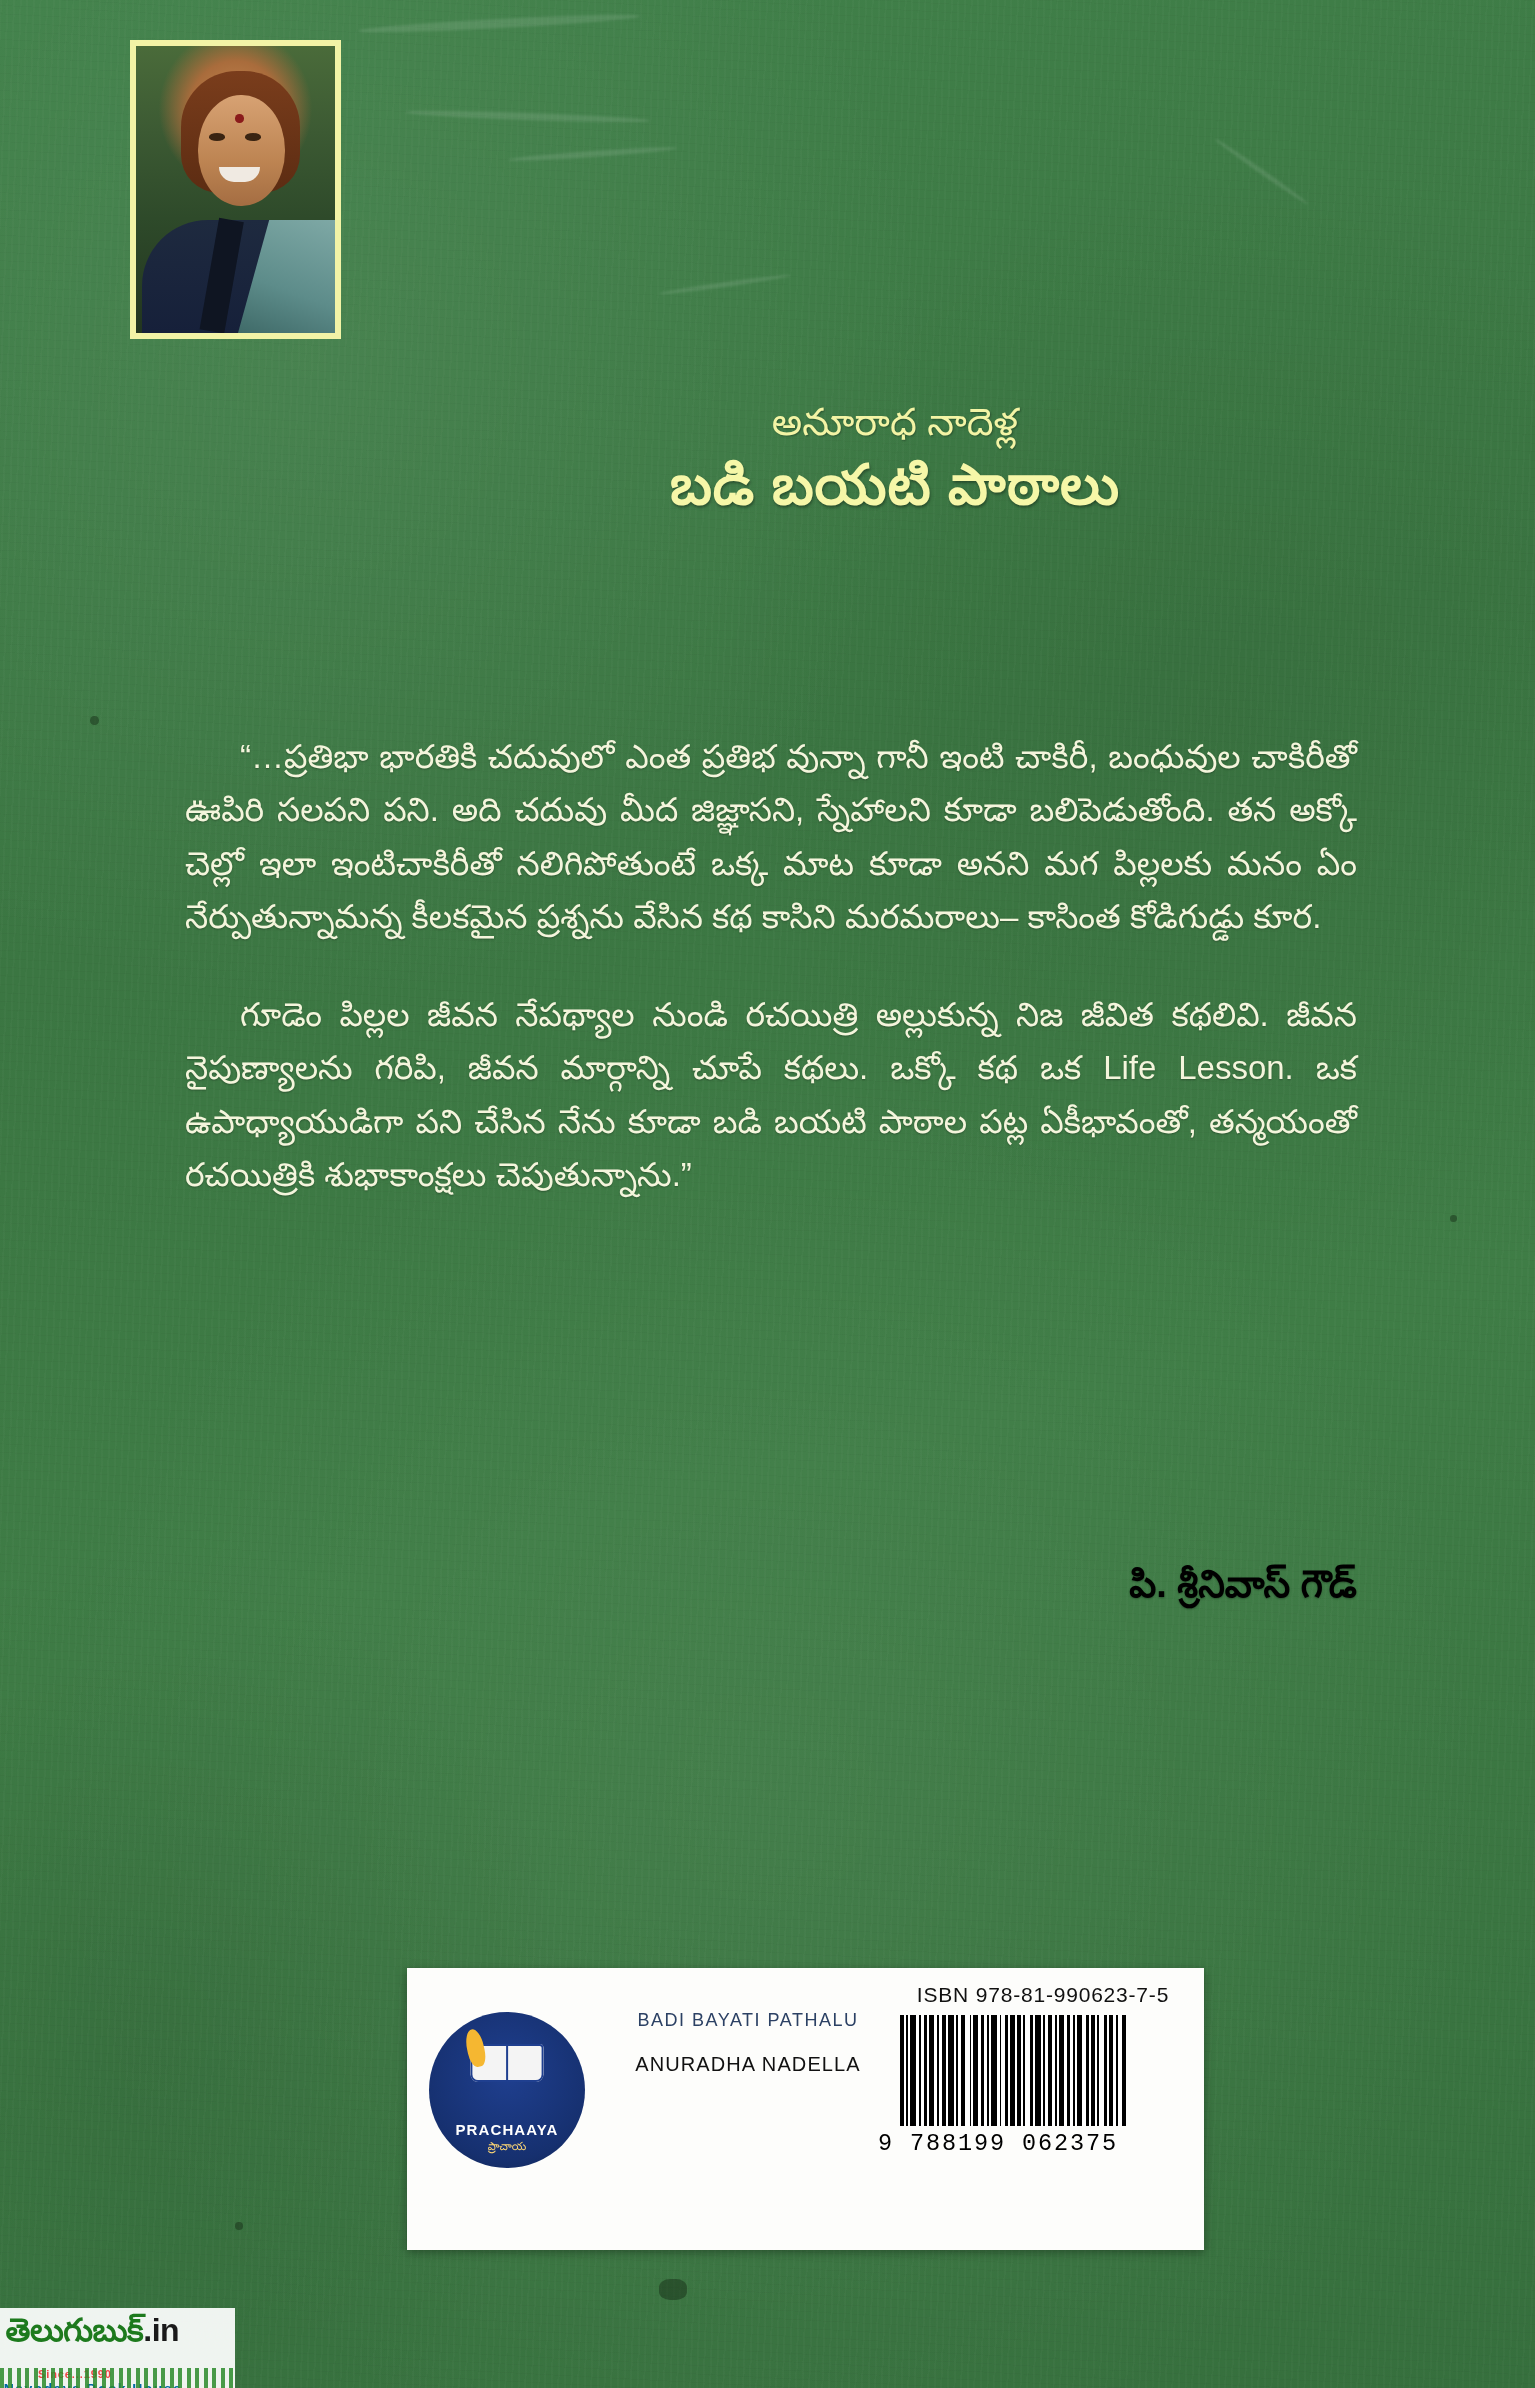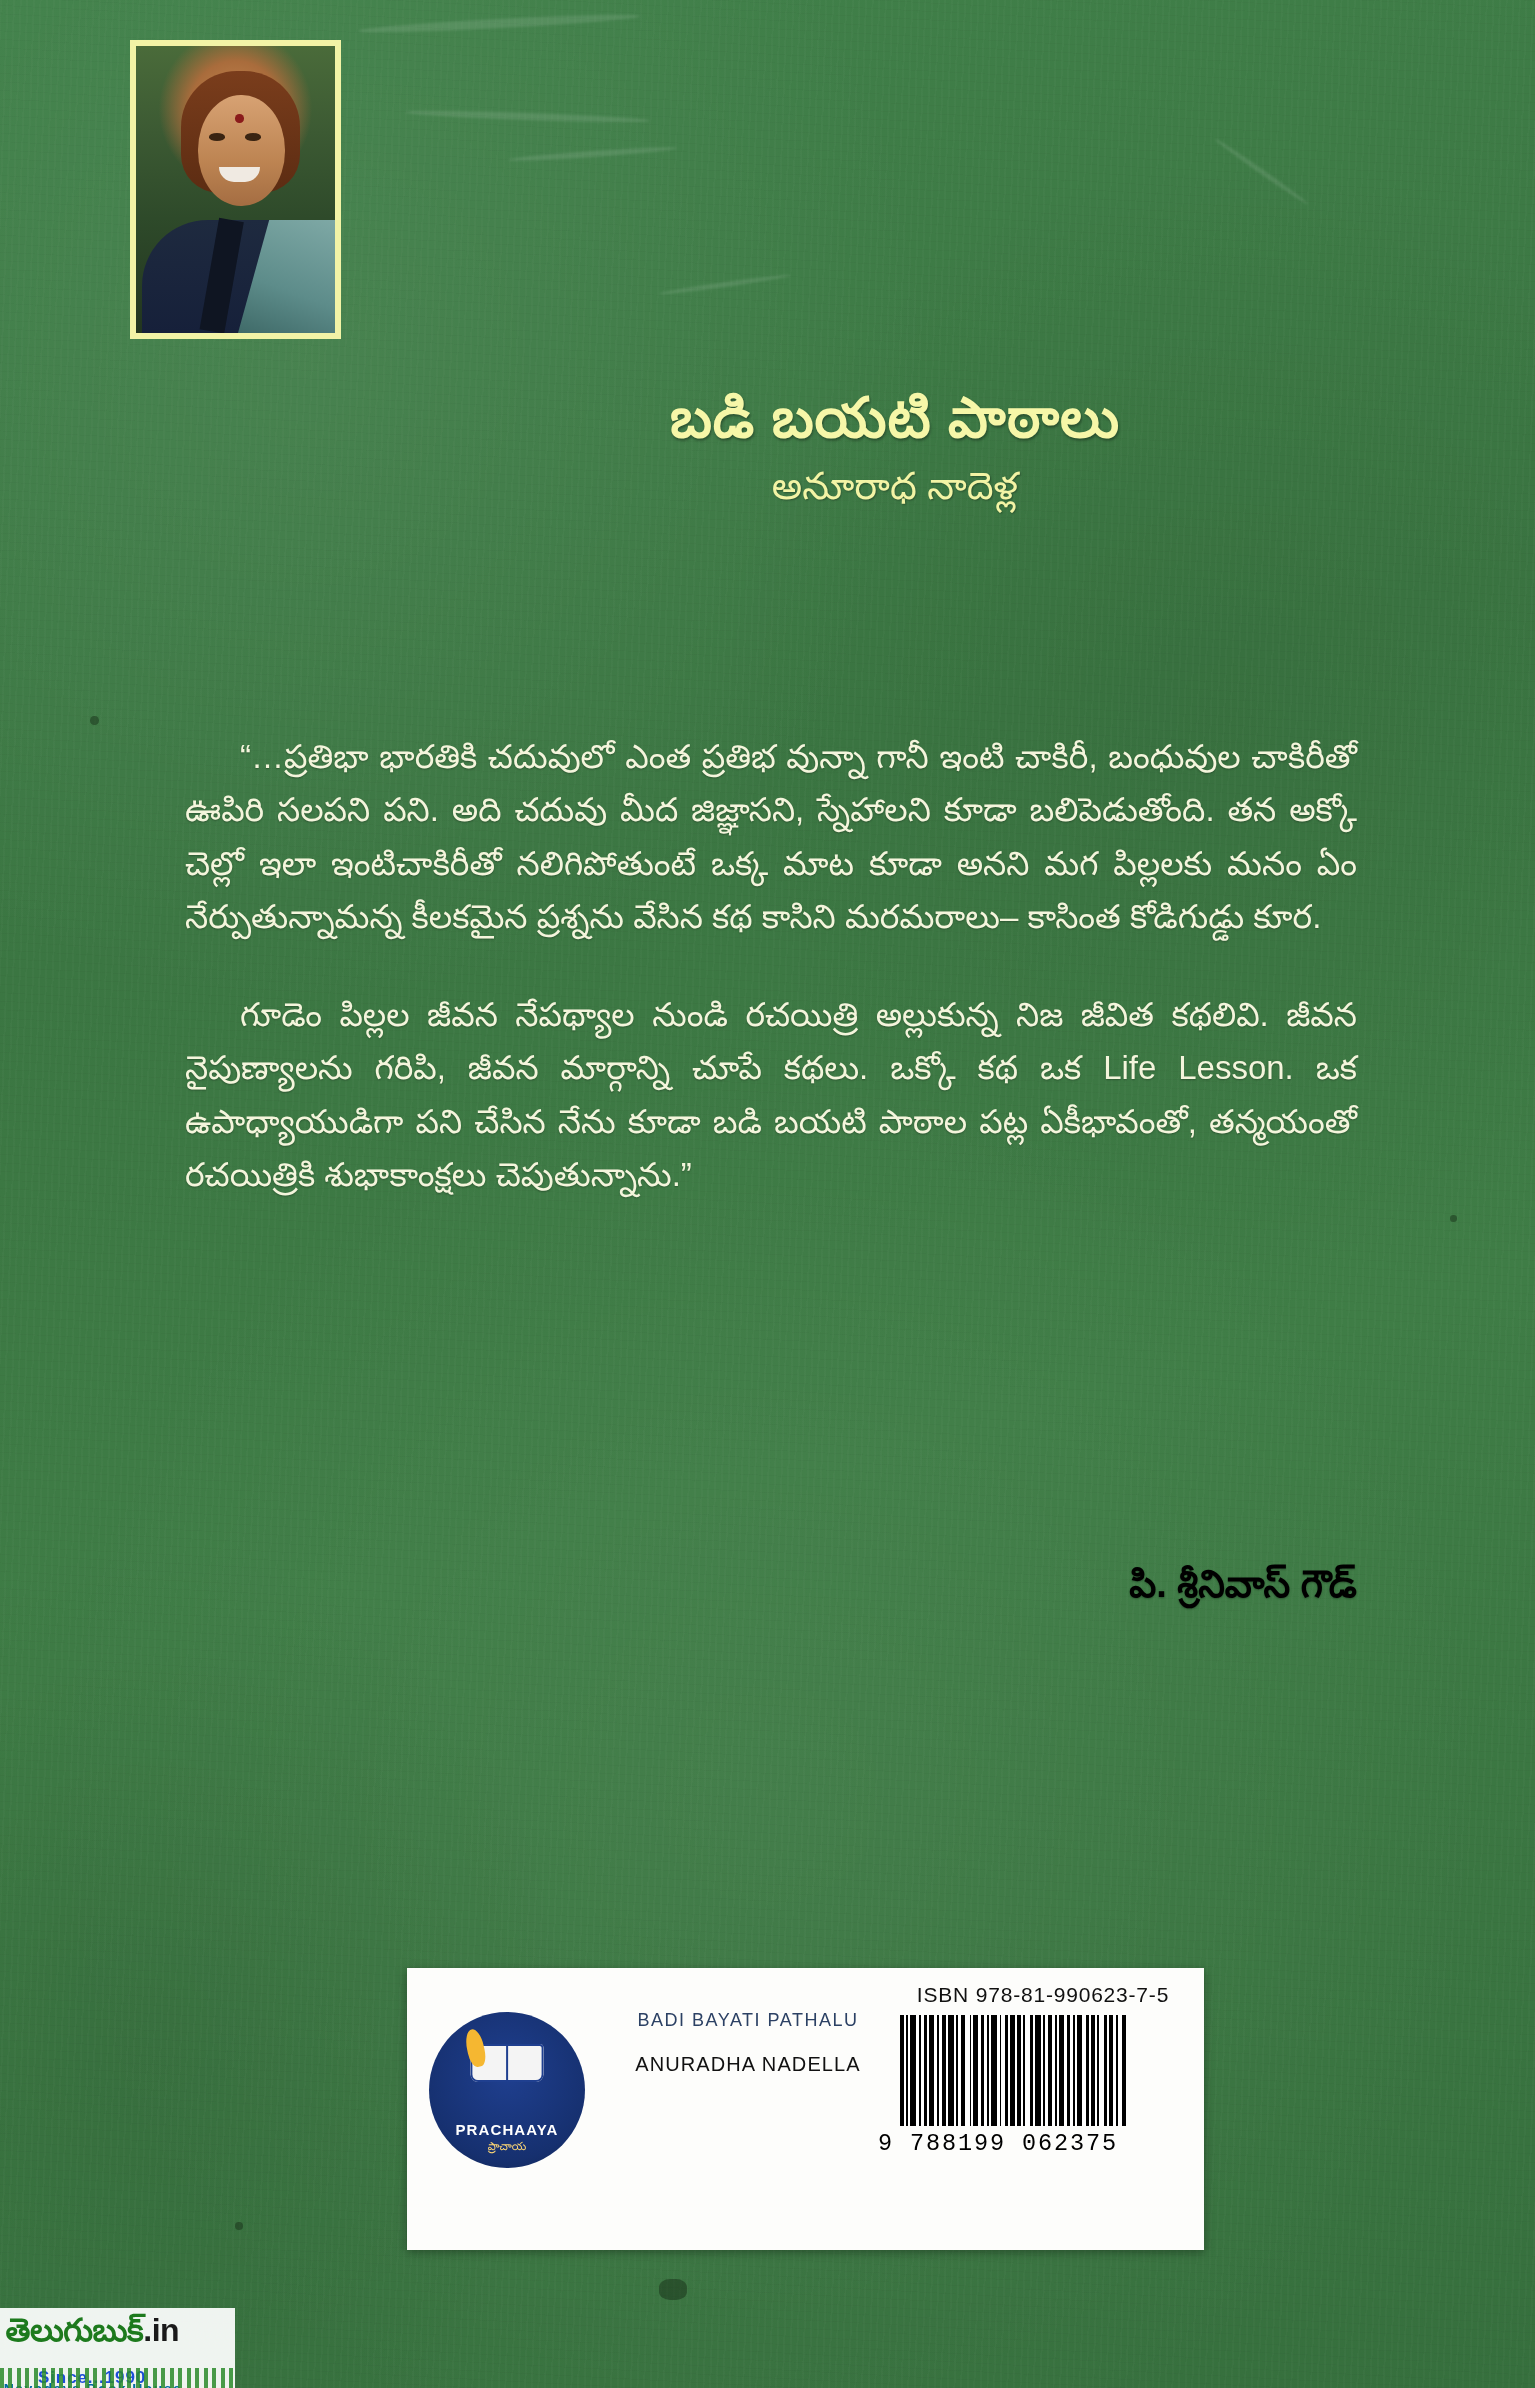--- a/index.html
+++ b/index.html
@@ -361,23 +361,23 @@
     font-size: 14px;
     font-weight: bold;
     color: #0369a1;
     letter-spacing: 1.4px;
     margin-top: 32px;
   }
   #wm-sub2 {
     position: absolute;
     left: 38px;
     top: 60px;
-    font-size: 17px;
-    font-weight: bold;
-    color: #1d4ed8;
+    font-size: 11px;
+    font-weight: bold;
+    color: #ef4444;
     letter-spacing: 0.9px;
   }
   #wm-grass {
     position: absolute;
     left: 0; bottom: 0;
     width: 235px; height: 21px;
     background: repeating-linear-gradient(90deg, #2a8a2a 0px, #2a8a2a 3.8px, rgba(255,255,255,0) 3.8px, rgba(255,255,255,0) 8.5px);
     opacity: 0.85;
   }
 
@@ -418,22 +418,22 @@
       <div class="photo-eye l"></div>
       <div class="photo-eye r"></div>
       <div class="photo-smile"></div>
       <div class="photo-body"></div>
       <div class="photo-saree"></div>
       <div class="photo-strap"></div>
     </div>
   </div>
 
   <div id="title-block">
+    <div id="book-author">అనూరాధ నాదెళ్ల</div>
     <div id="book-title">బడి బయటి పాఠాలు</div>
-    <div id="book-author">అనూరాధ నాదెళ్ల</div>
   </div>
 
   <div id="blurb">
     <p>“…ప్రతిభా భారతికి చదువులో ఎంత ప్రతిభ వున్నా గానీ ఇంటి చాకిరీ, బంధువుల చాకిరీతో ఊపిరి సలపని పని. అది చదువు మీద జిజ్ఞాసని, స్నేహాలని కూడా బలిపెడుతోంది. తన అక్కో చెల్లో ఇలా ఇంటిచాకిరీతో నలిగిపోతుంటే ఒక్క మాట కూడా అనని మగ పిల్లలకు మనం ఏం నేర్పుతున్నామన్న కీలకమైన ప్రశ్నను వేసిన కథ కాసిని మరమరాలు– కాసింత కోడిగుడ్డు కూర.</p>
     <p>గూడెం పిల్లల జీవన నేపథ్యాల నుండి రచయిత్రి అల్లుకున్న నిజ జీవిత కథలివి. జీవన నైపుణ్యాలను గరిపి, జీవన మార్గాన్ని చూపే కథలు. ఒక్కో కథ ఒక Life Lesson. ఒక ఉపాధ్యాయుడిగా పని చేసిన నేను కూడా బడి బయటి పాఠాల పట్ల ఏకీభావంతో, తన్మయంతో రచయిత్రికి శుభాకాంక్షలు చెపుతున్నాను.”</p>
   </div>
 
   <div id="attribution">పి. శ్రీనివాస్ గౌడ్</div>
 
   <div id="isbn-panel">

